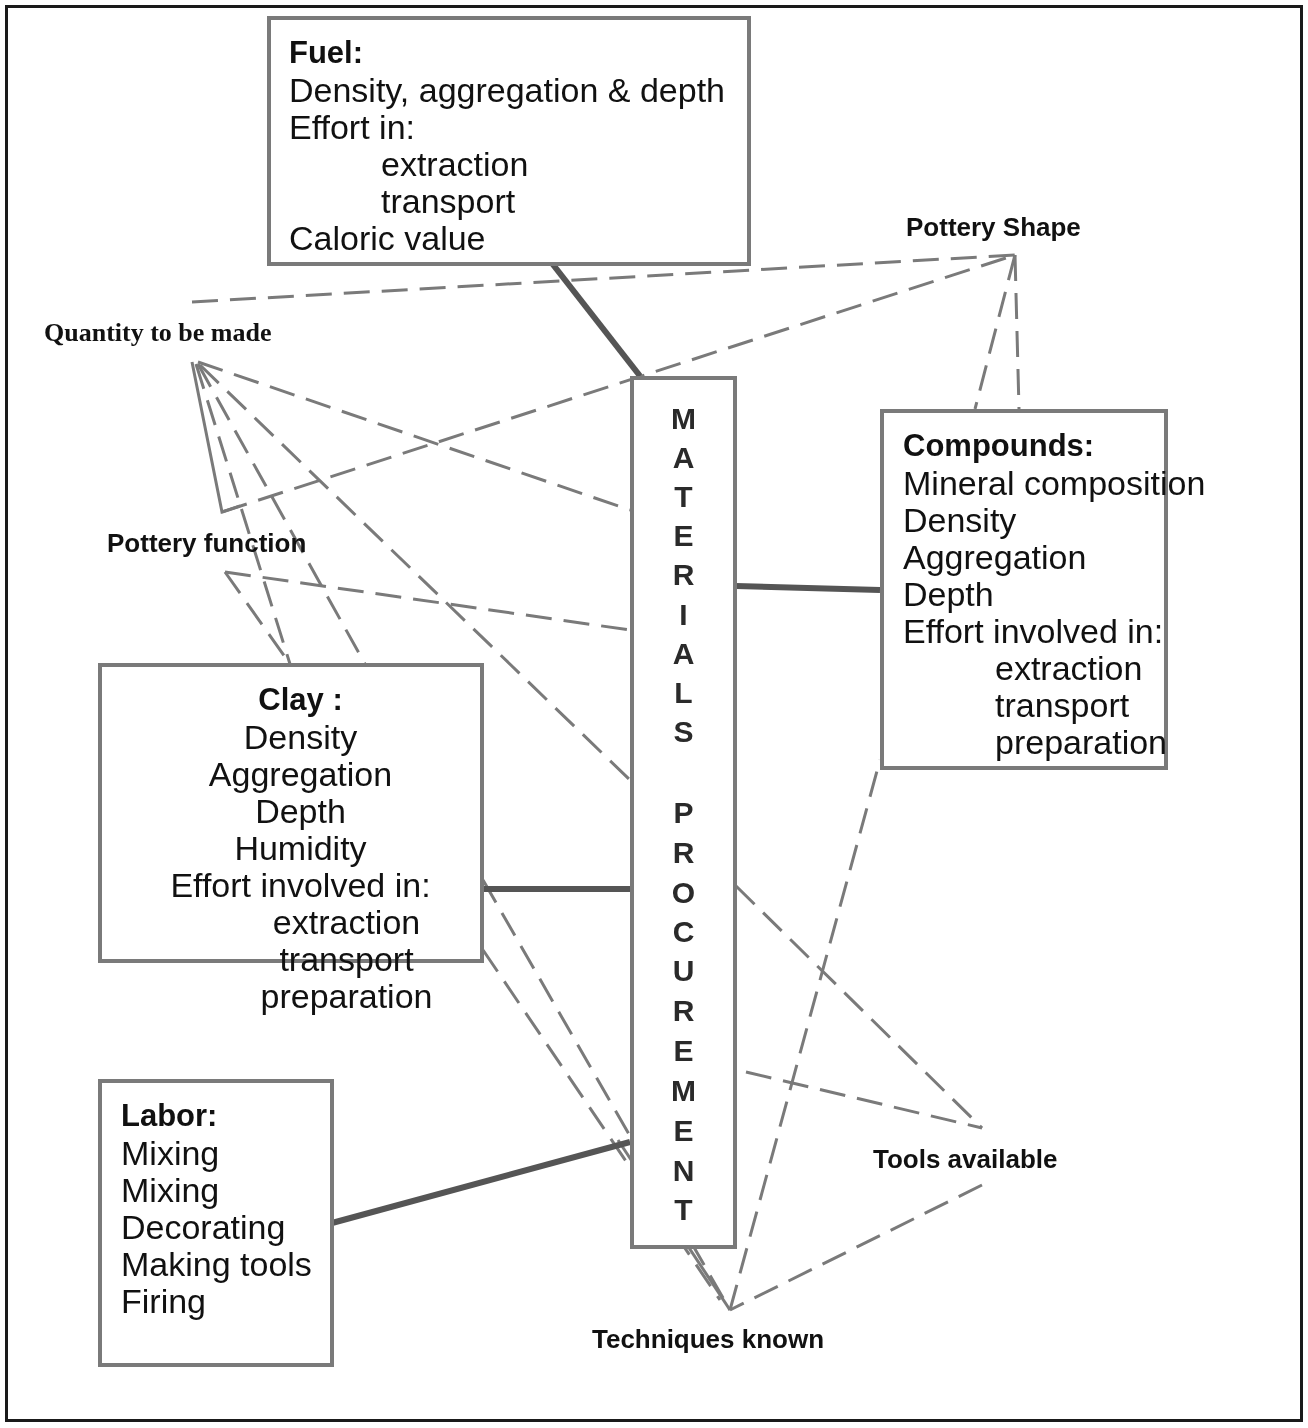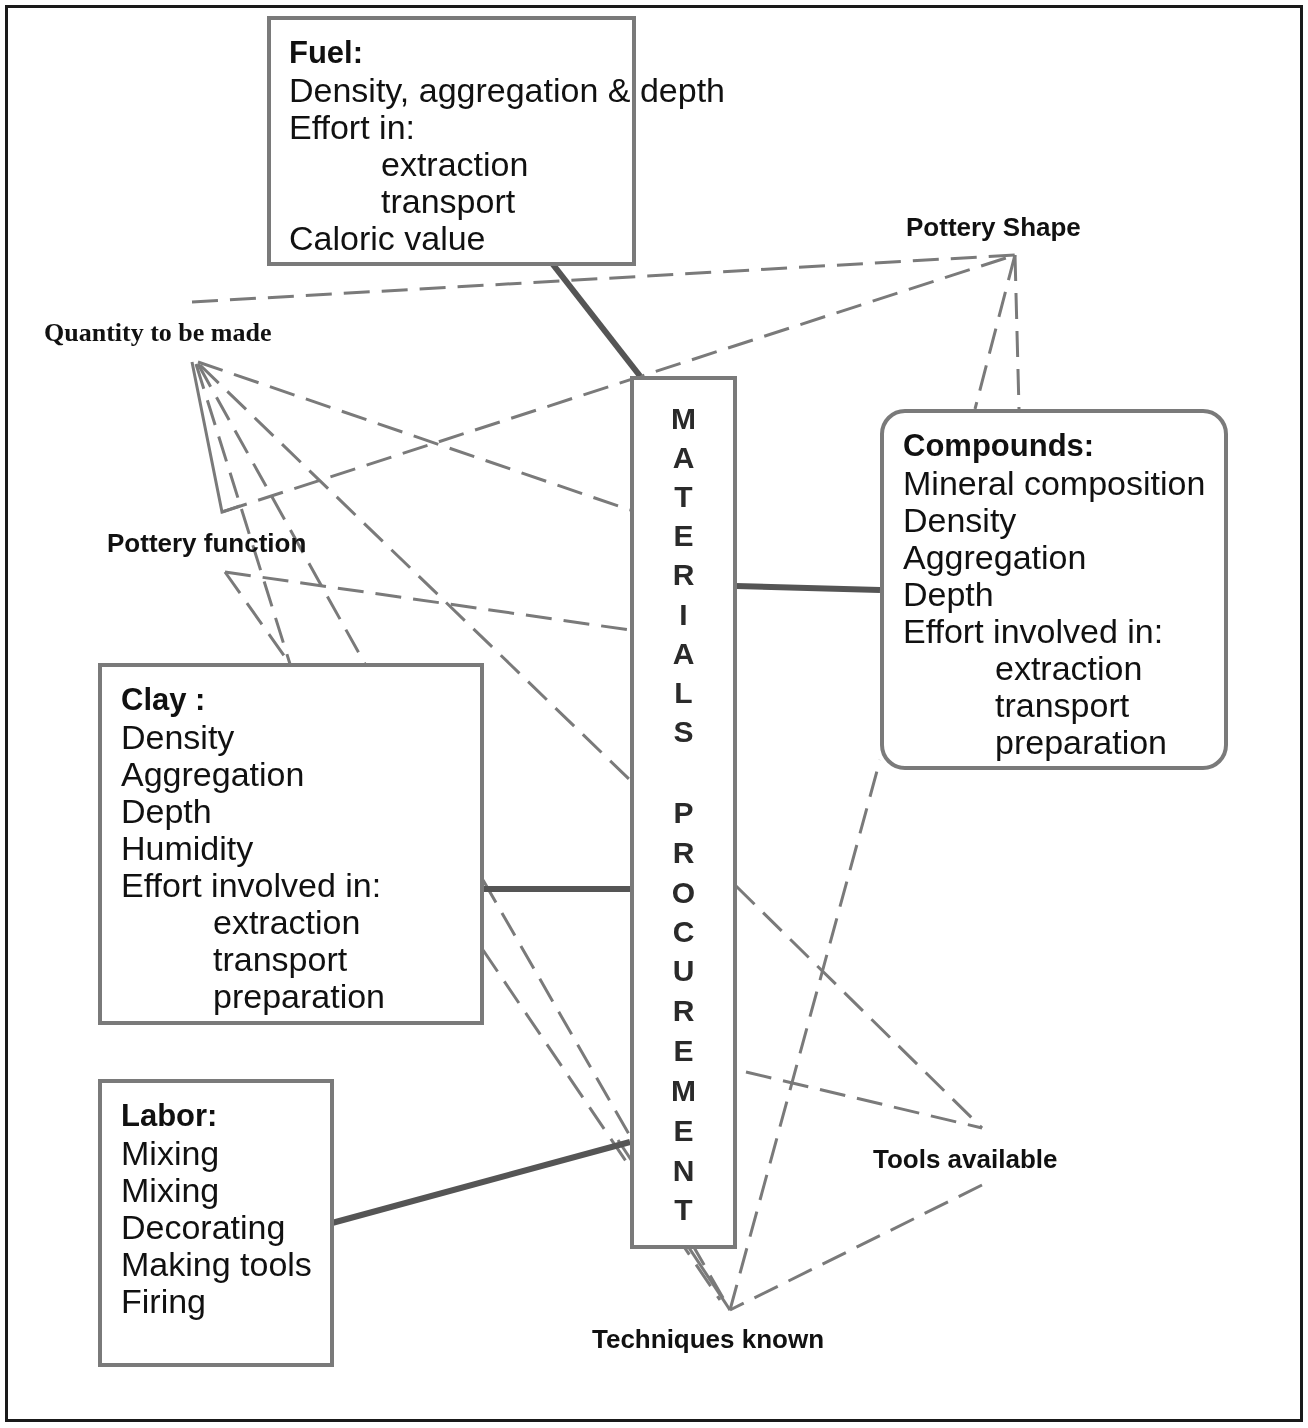--- a/index.html
+++ b/index.html
@@ -50,42 +50,42 @@
   </g>
 
   <g fill="none" stroke="#555555" stroke-width="6">
     <line x1="551" y1="262" x2="640" y2="376"></line>
     <line x1="736" y1="586" x2="880" y2="590"></line>
     <line x1="483" y1="889" x2="630" y2="889"></line>
     <line x1="332" y1="1223" x2="630" y2="1142"></line>
   </g>
 </svg>
 
-<div class="box" style="left:267px; top:16px; width:369px; height:250px; padding:14px 0 16px 18px;">
+<div class="box" style="left:267px; top:16px; width:484px; height:250px; padding:14px 0 16px 18px;">
   <div class="title">Fuel:</div>
   <div class="line">Density, aggregation &amp; depth</div>
   <div class="line">Effort in:</div>
   <div class="line indent">extraction</div>
   <div class="line indent">transport</div>
   <div class="line">Caloric value</div>
 </div>
 
-<div class="box" style="left:880px; top:409px; width:348px; height:361px; padding:14px 5px 0 19px;border-radius:25px;">
+<div class="box" style="left:880px; top:409px; width:288px; height:361px; padding:14px 5px 0 19px;">
   <div class="title">Compounds:</div>
   <div class="line">Mineral composition</div>
   <div class="line">Density</div>
   <div class="line">Aggregation</div>
   <div class="line">Depth</div>
   <div class="line">Effort involved in:</div>
   <div class="line indent">extraction</div>
   <div class="line indent">transport</div>
   <div class="line indent">preparation</div>
 </div>
 
-<div class="box" style="left:98px; top:663px; width:386px; height:362px; padding:14px 0 0 19px;">
+<div class="box" style="left:98px; top:663px; width:386px; height:300px; padding:14px 0 0 19px;text-align:center;">
   <div class="title">Clay :</div>
   <div class="line">Density</div>
   <div class="line">Aggregation</div>
   <div class="line">Depth</div>
   <div class="line">Humidity</div>
   <div class="line">Effort involved in:</div>
   <div class="line indent">extraction</div>
   <div class="line indent">transport</div>
   <div class="line indent">preparation</div>
 </div>

